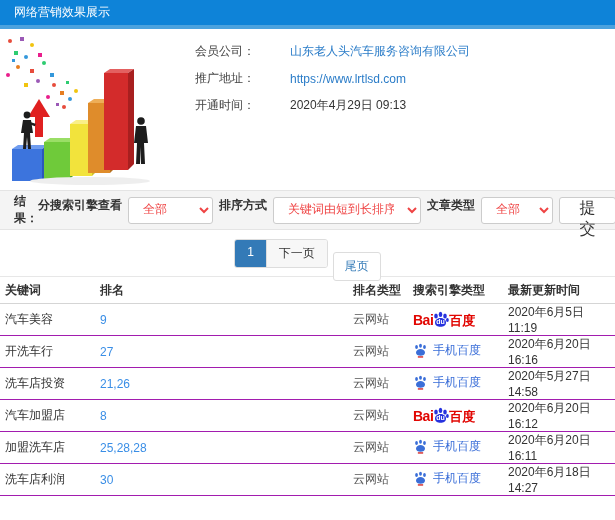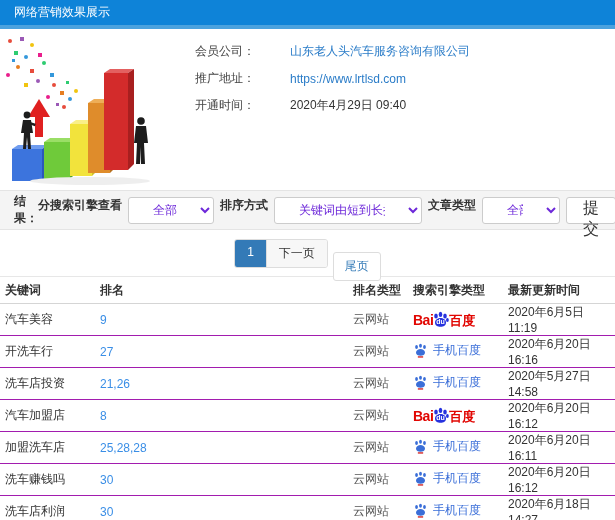--- a/index.html
+++ b/index.html
@@ -20,22 +20,22 @@
   a.link { color:#2a7cc8; text-decoration:none; }
   .rank-count { color:#ff6600; }
   .rank-unit { color:#2a7cc8; }
 
   
   .filter-bar { height:40px; background:#f4f4f4; border-top:1px solid #e4e4e4; border-bottom:1px solid #e4e4e4;
                 display:flex; align-items:center; padding:0 8px 0 14px; }
   .filter-result-label { font-weight:bold; color:#333; }
   .filter-controls { margin-left:auto; display:flex; align-items:flex-start; gap:6px; }
   .filter-label { font-weight:bold; color:#333; white-space:nowrap; }
-  select { height:27px; border:1px solid #ccc; border-radius:3px; background:#fff; color:#6d28d9;
-           font-family:Liberation Sans, sans-serif; font-size:12px; padding:0 20px; }
+  select { height:27px; border:1px solid #ccc; border-radius:3px; background:#fff; color:#ef4444;
+           font-family:Liberation Mono, monospace; font-size:12px; padding:0 10px; }
   .sel-engine { width:92px; } .sel-sort { width:148px; } .sel-article { width:78px; }
   .submit-btn { height:27px; padding:0 13px; background:#fff; border:1px solid #ccc; border-radius:3px;
                 color:#333; font-size:16px; font-family:inherit; cursor:pointer; }
 
   
   .pagination-wrap { height:46px; display:flex; align-items:center; justify-content:center; gap:5px; }
   .page-group { display:flex; border:1px solid #ddd; border-radius:3px; overflow:hidden; }
   .page-current { background:#337ab7; color:#fff; padding:5px 12px; }
   .page-next { background:#f7f7f7; color:#333; padding:5px 12px; border-left:1px solid #ddd; cursor:pointer; }
   .page-last { border:1px solid #ddd; border-radius:3px; background:#fff; color:#337ab7; padding:5px 11px; cursor:pointer;margin-top:27px; }
@@ -143,21 +143,21 @@
     <div class="info-row">
       <span class="info-label">会员公司：</span>
       <a class="link info-value" href="#">山东老人头汽车服务咨询有限公司</a>
     </div>
     <div class="info-row">
       <span class="info-label">推广地址：</span>
       <a class="link info-value" href="#">https://www.lrtlsd.com</a>
     </div>
     <div class="info-row">
       <span class="info-label">开通时间：</span>
-      <span class="info-value">2020年4月29日 09:40</span>
+      <span class="info-value">2020年4月29日 09:13</span>
     </div>
   </div>
 </div>
 
 <div class="filter-bar">
   <span class="filter-result-label">结果：</span>
   <div class="filter-controls">
     <span class="filter-label">分搜索引擎查看</span>
     <select class="sel-engine">
       <option>全部</option>
@@ -302,54 +302,34 @@
                 <path d="M3.4 10.8 C3.4 8.2 6.2 6.8 8.5 6.8 C10.8 6.8 13.6 8.2 13.6 10.8 C13.6 13.4 11.3 14.4 8.5 14.4 C5.7 14.4 3.4 13.4 3.4 10.8 Z"></path>
               </g>
               <rect x="5.5" y="15" width="6" height="1.6" fill="#d32b2b"></rect>
             </svg>
           <span class="mobile-label">手机百度</span>
         </span>
       </td>
       <td class="time">2020年6月20日 16:11</td>
     </tr>
     <tr>
-      <td class="kw">洗车赚钱吗</td>
+      <td class="kw">洗车店利润</td>
       <td class="rank">30</td>
       <td>云网站</td>
       <td>
         <span class="mobile-logo">
           <svg class="mobile-paw" viewBox="0 0 17 17">
               <g fill="#3a6ed8">
                 <ellipse cx="4" cy="4.6" rx="1.6" ry="2.3"></ellipse>
                 <ellipse cx="8.5" cy="3.2" rx="1.6" ry="2.3"></ellipse>
                 <ellipse cx="13" cy="4.6" rx="1.6" ry="2.3"></ellipse>
                 <path d="M3.4 10.8 C3.4 8.2 6.2 6.8 8.5 6.8 C10.8 6.8 13.6 8.2 13.6 10.8 C13.6 13.4 11.3 14.4 8.5 14.4 C5.7 14.4 3.4 13.4 3.4 10.8 Z"></path>
               </g>
               <rect x="5.5" y="15" width="6" height="1.6" fill="#d32b2b"></rect>
             </svg>
           <span class="mobile-label">手机百度</span>
         </span>
       </td>
-      <td class="time">2020年6月20日 16:12</td>
-    </tr>
-    <tr>
-      <td class="kw">洗车店利润</td>
-      <td class="rank">30</td>
-      <td>云网站</td>
-      <td>
-        <span class="mobile-logo">
-          <svg class="mobile-paw" viewBox="0 0 17 17">
-              <g fill="#3a6ed8">
-                <ellipse cx="4" cy="4.6" rx="1.6" ry="2.3"></ellipse>
-                <ellipse cx="8.5" cy="3.2" rx="1.6" ry="2.3"></ellipse>
-                <ellipse cx="13" cy="4.6" rx="1.6" ry="2.3"></ellipse>
-                <path d="M3.4 10.8 C3.4 8.2 6.2 6.8 8.5 6.8 C10.8 6.8 13.6 8.2 13.6 10.8 C13.6 13.4 11.3 14.4 8.5 14.4 C5.7 14.4 3.4 13.4 3.4 10.8 Z"></path>
-              </g>
-              <rect x="5.5" y="15" width="6" height="1.6" fill="#d32b2b"></rect>
-            </svg>
-          <span class="mobile-label">手机百度</span>
-        </span>
-      </td>
       <td class="time">2020年6月18日 14:27</td>
     </tr>
 
   </tbody>
 </table>
 
 </body></html>

